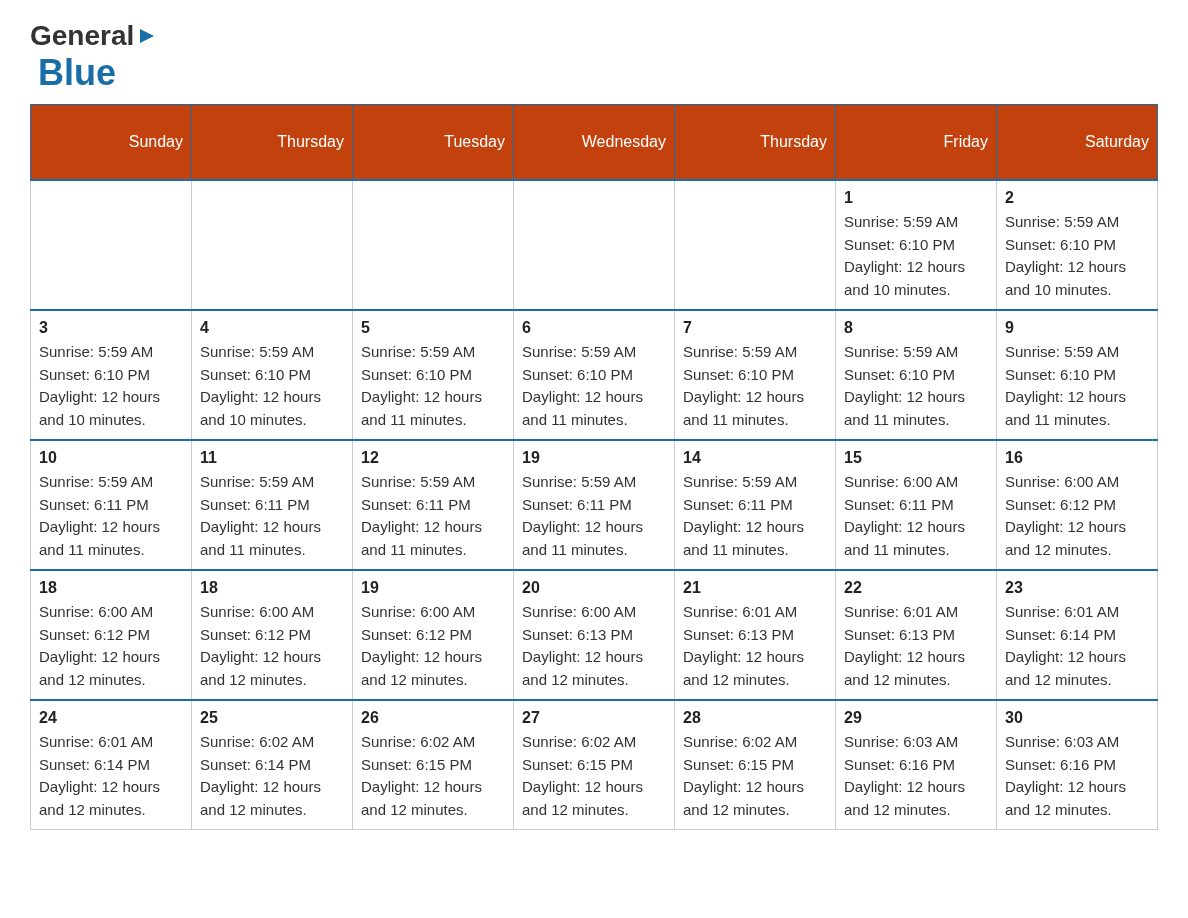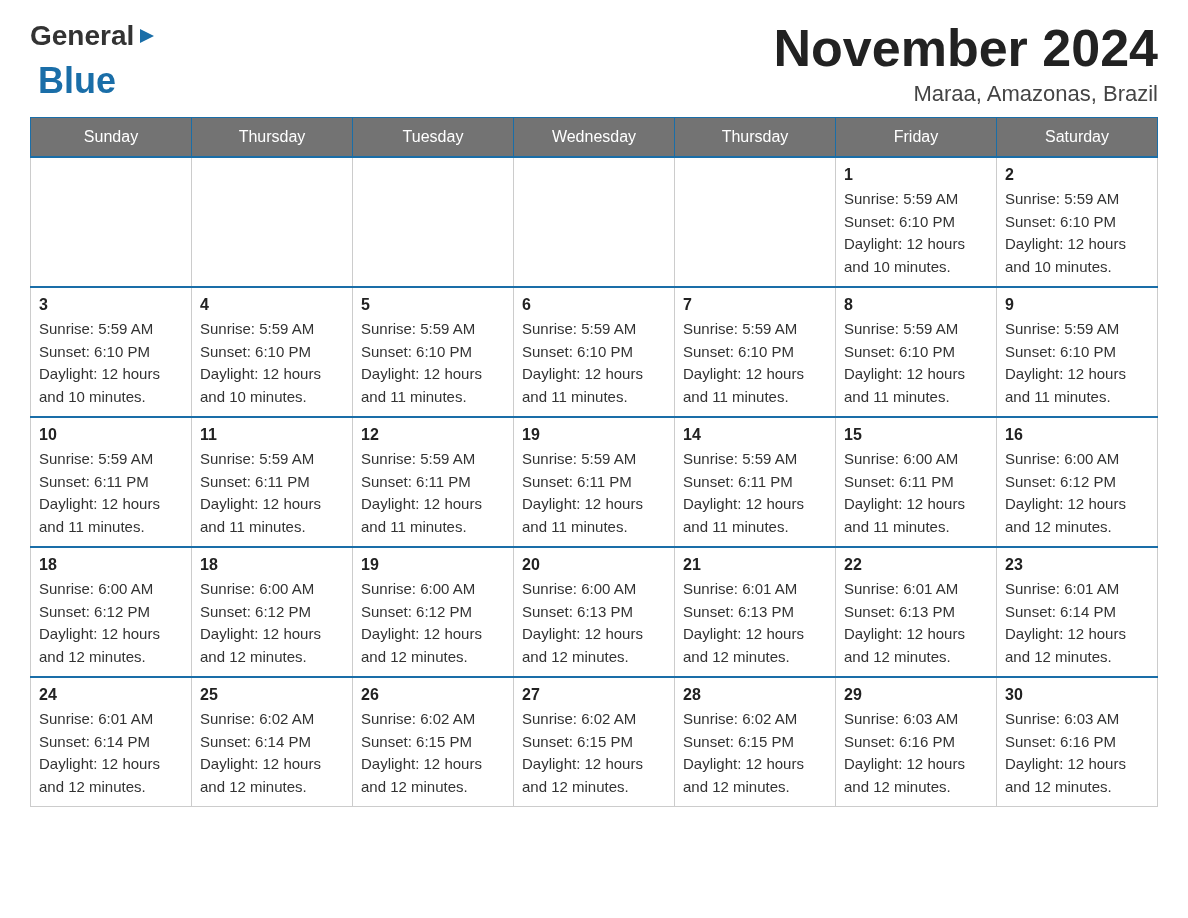--- a/index.html
+++ b/index.html
@@ -24,21 +24,20 @@
     .logo-blue {
       font-size: 36px;
       font-weight: bold;
       color: #1a6ea8;
       margin-left: 2px;
     }
     .logo-block {
       display: flex;
       flex-direction: column;
       align-items: flex-start;
-      gap: 8px;
     }
     .logo-row1 {
       display: flex;
       align-items: center;
     }
     .logo-row2 {
       margin-left: 6px;
     }
     .title-block {
       text-align: right;
@@ -53,26 +52,26 @@
       font-size: 22px;
       color: #444444;
       margin-top: 4px;
     }
     .calendar {
       width: 100%;
       border-collapse: collapse;
       margin-top: 10px;
     }
     .calendar th {
-      background-color: #737373;
+      background-color: #c2410c;
       color: #ffffff;
       font-size: 16px;
       font-weight: normal;
-      padding: 10px 8px;
-      text-align: center;
+      padding: 28px 8px;
+      text-align: right;
       border: 1px solid #1a6ea8;
     }
     .calendar td {
       vertical-align: top;
       padding: 8px;
       border: 1px solid #cccccc;
       width: calc(100% / 7);
       min-height: 110px;
       background: #ffffff;
       font-size: 12.5px;
@@ -107,24 +106,20 @@
       <div style="display:flex; align-items:center; margin-left:2px;">
         <svg width="22" height="22" viewBox="0 0 22 22">
           <polygon points="4,4 18,11 4,18" fill="#1a6ea8"></polygon>
         </svg>
       </div>
     </div>
     <div class="logo-row2">
       <span class="logo-blue">Blue</span>
     </div>
   </div>
-  <div class="title-block">
-    <div class="calendar-title">November 2024</div>
-    <div class="calendar-subtitle">Maraa, Amazonas, Brazil</div>
-  </div>
 </div>
 
 <table class="calendar">
   <thead>
     <tr>
     <th>Sunday</th>
         <th>Thursday</th>
         <th>Tuesday</th>
         <th>Wednesday</th>
         <th>Thursday</th>

